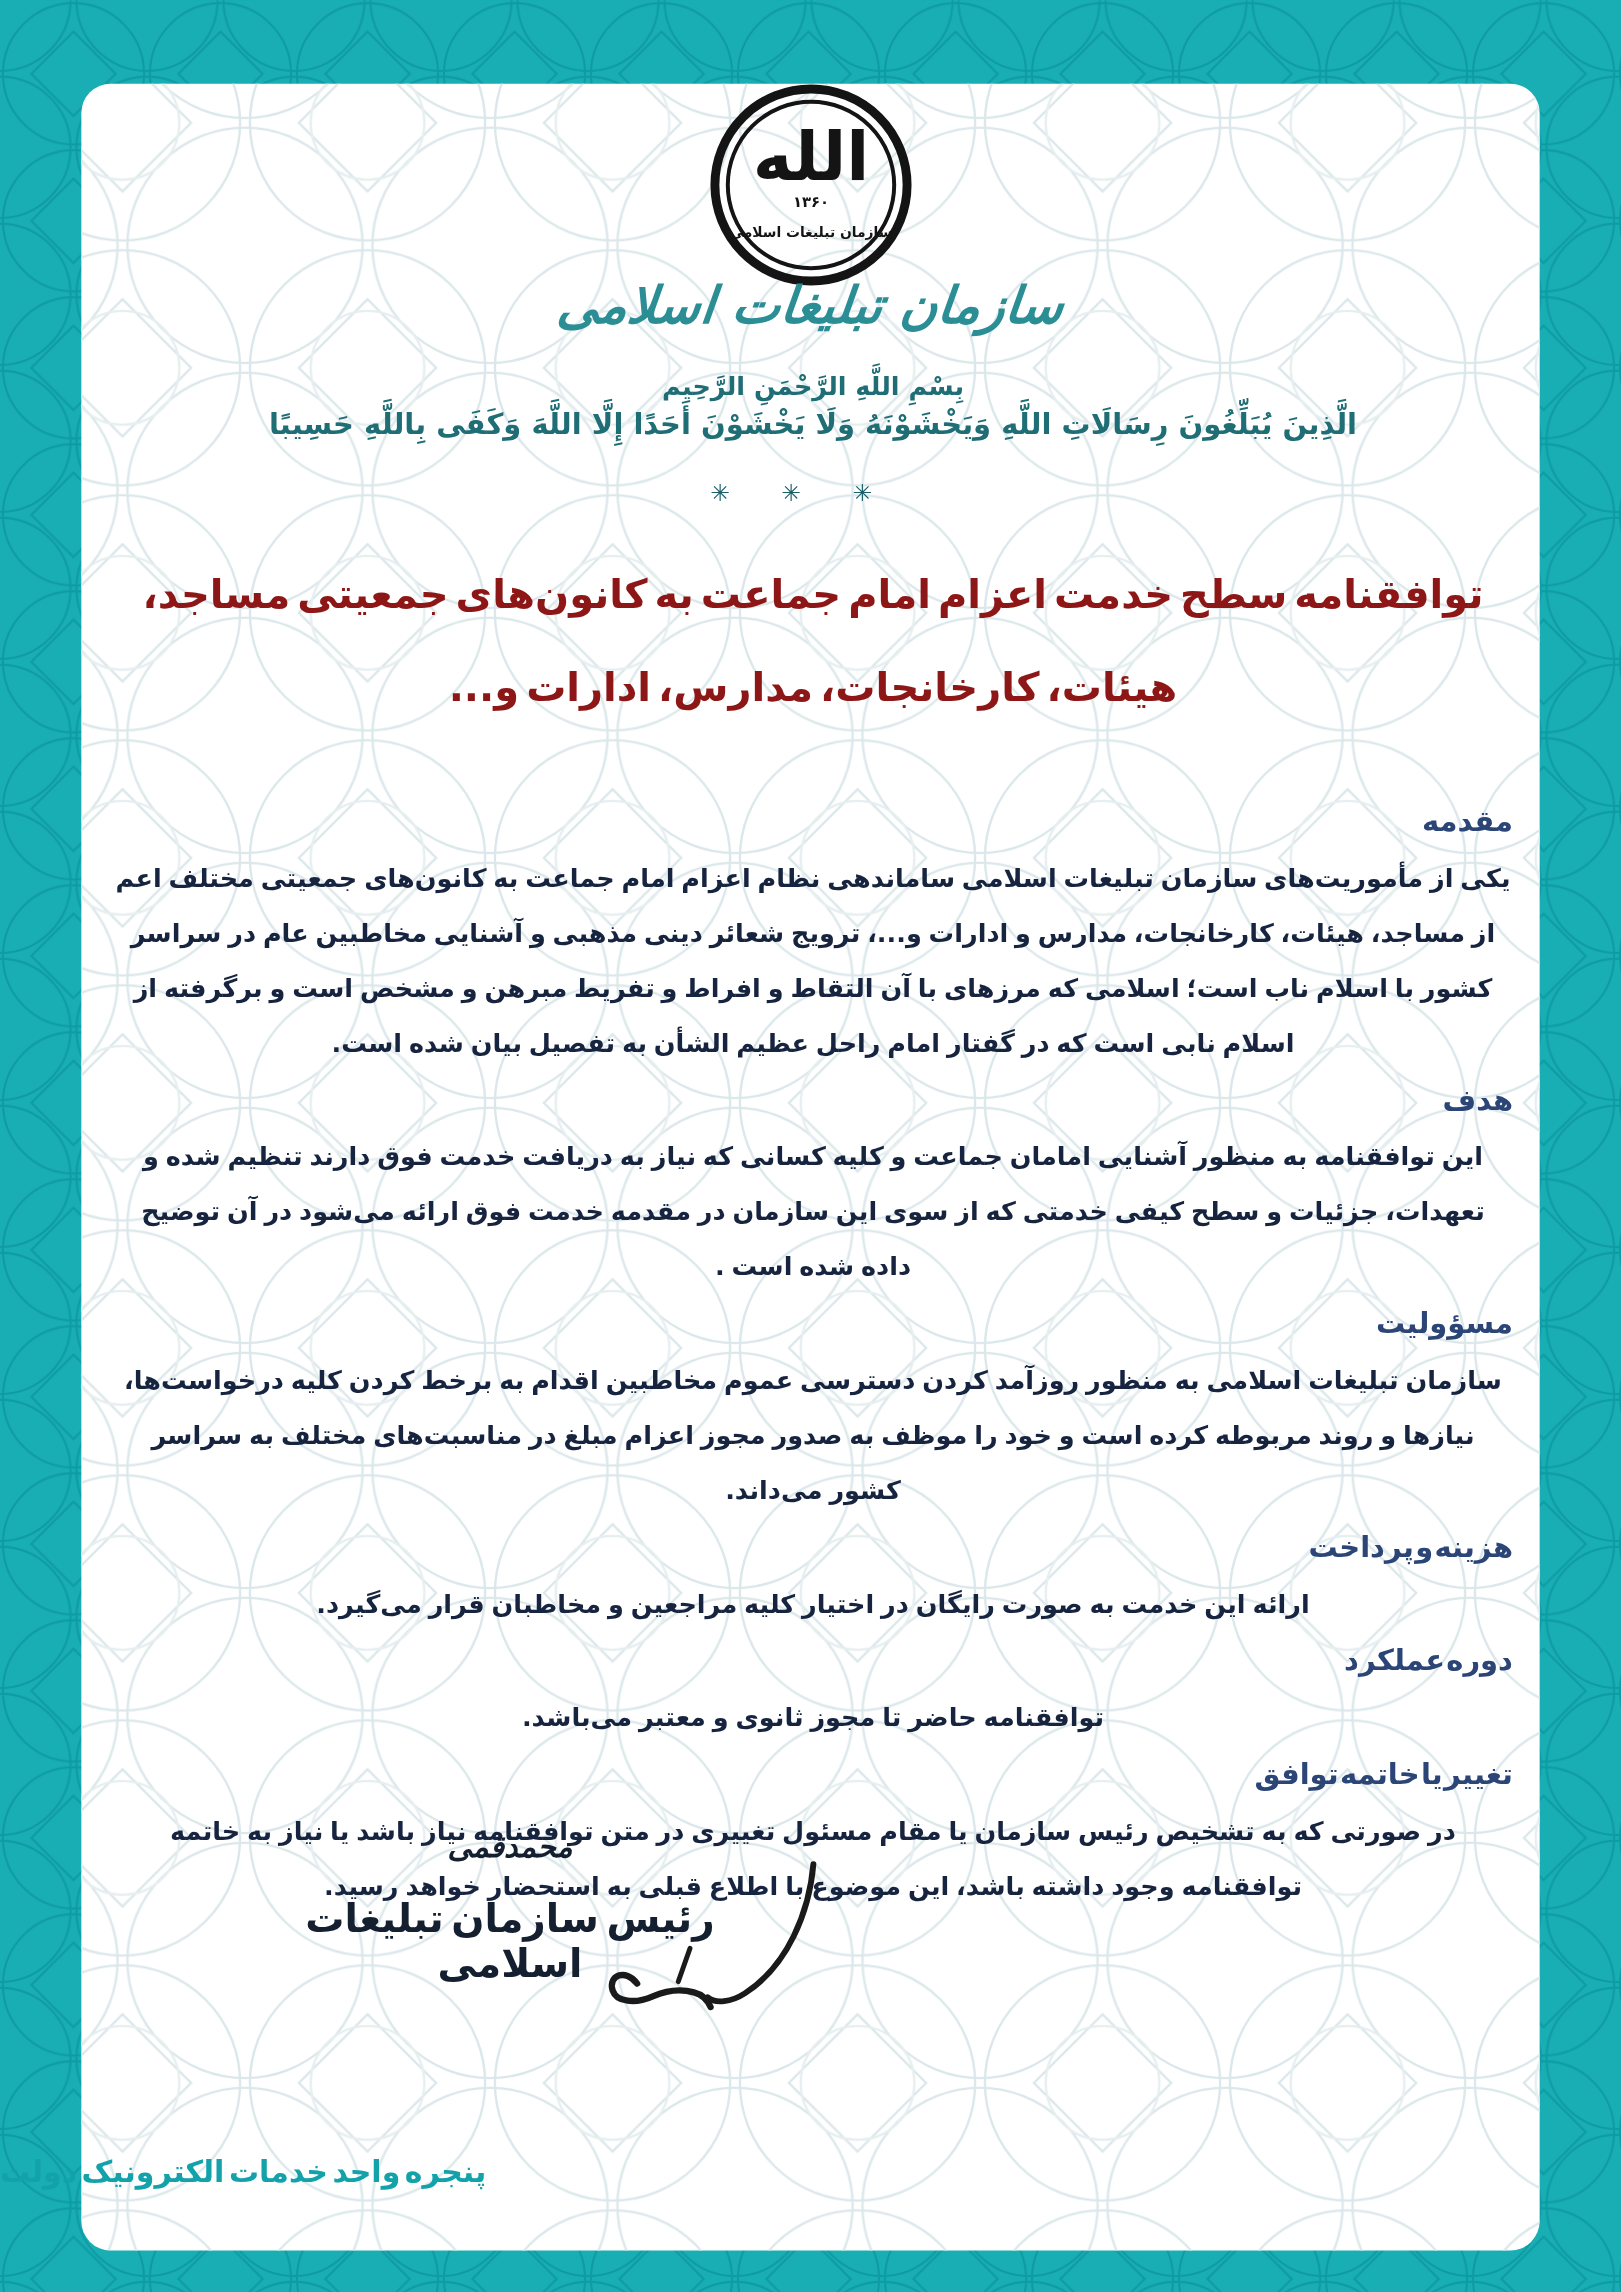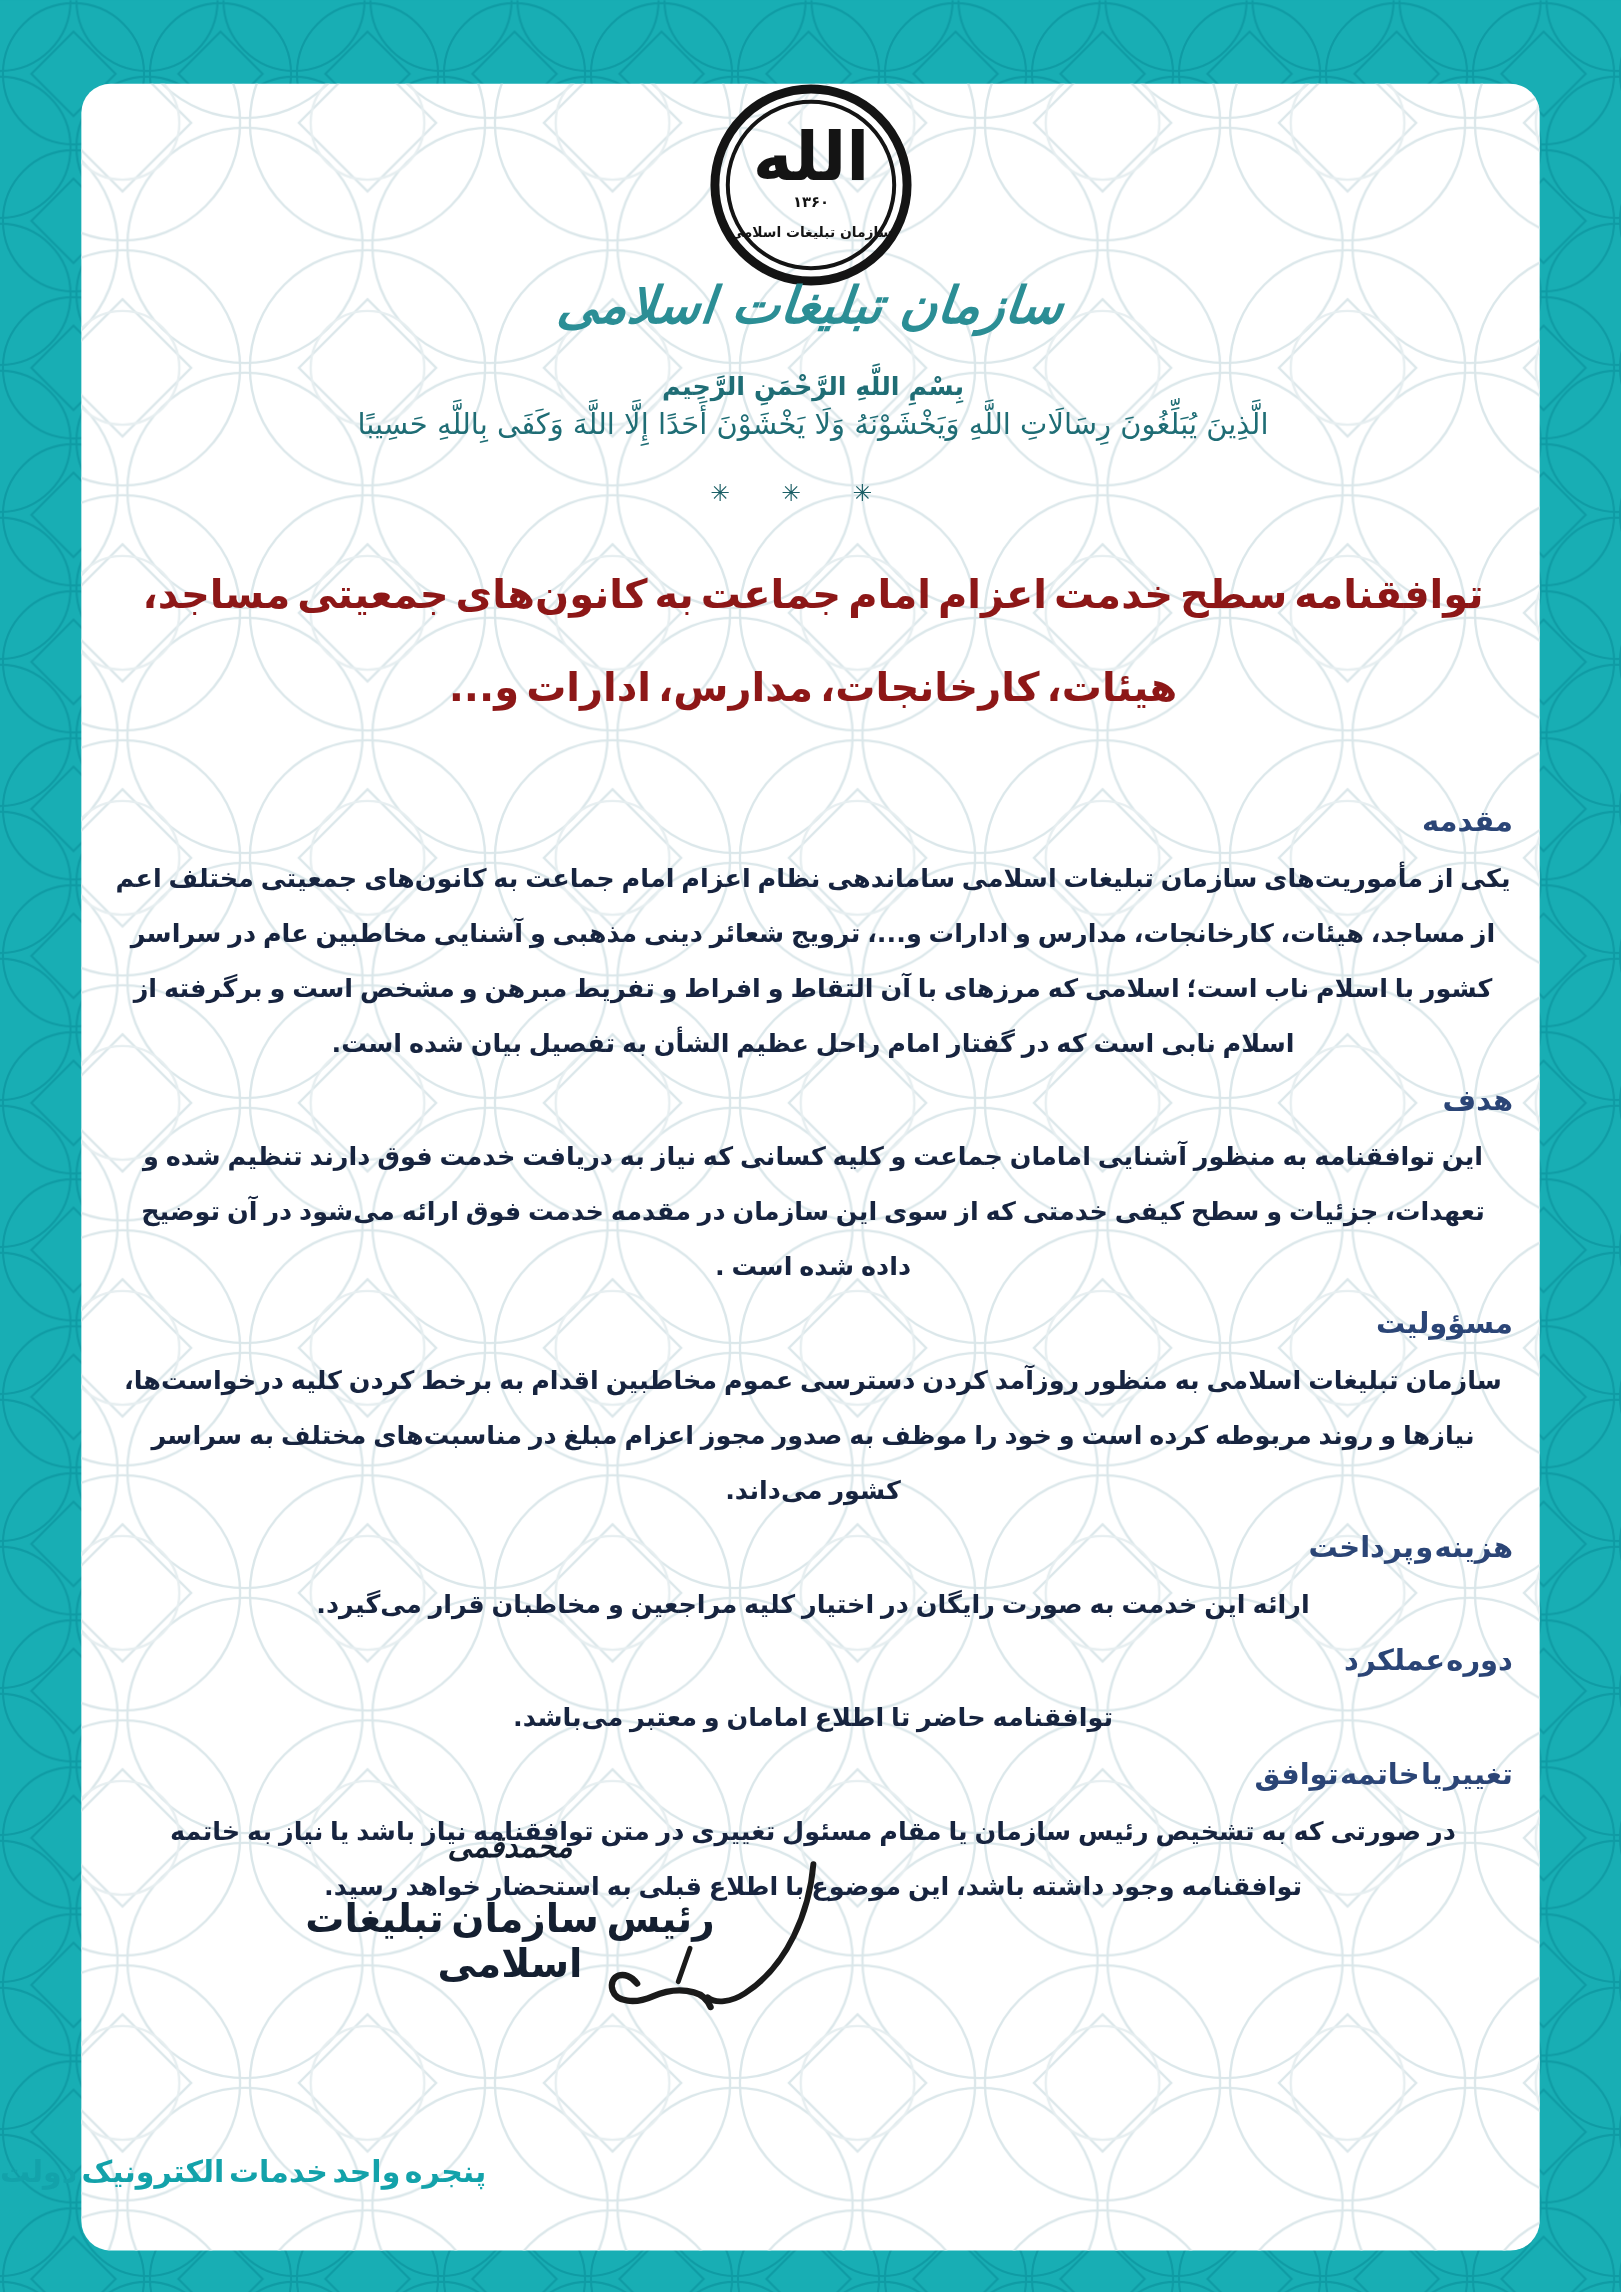--- a/index.html
+++ b/index.html
@@ -18,21 +18,21 @@
 
   .emblem { top:81px; left:50%; transform:translateX(-50%); }
 
   .calligraphy {
     top:276px; left:0; right:0; text-align:center;
     font-size:51px; font-weight:bold; font-style:italic;
     color:#2b8e95; transform:skewX(-6deg);
   }
 
   .bismillah { top:365px; font-size:25.5px; font-weight:bold; color:#1f6d75; line-height:1.7; }
-  .verse     { top:400px; font-size:29px; font-weight:normal; color:#1f6d75; line-height:1.7; }
+  .verse     { top:400px; font-size:29px; font-weight:bold; color:#1f6d75; line-height:1.7; }
   .divider   { top:479px; font-size:23.5px; font-weight:bold; color:#1b5f66;
                letter-spacing:21.6px; text-indent:21.6px; }
 
   .title-line { font-size:40px; font-weight:bold; color:#8d1717; word-spacing:-6.9px; }
   .title1 { top:571px; }
   .title2 { top:664px;text-align:center; }
 
   .sections { top:802px; left:113px; right:108px; direction:rtl; }
   .section { margin-bottom:9.8px; }
   .sec-heading {
@@ -126,21 +126,21 @@
       <p class="sec-body">سازمان تبلیغات اسلامی به منظور روزآمد کردن دسترسی عموم مخاطبین اقدام به برخط کردن کلیه درخواست‌ها، نیازها و روند مربوطه کرده است و خود را موظف به صدور مجوز اعزام مبلغ در مناسبت‌های مختلف به سراسر کشور می‌داند.</p>
     </section>
 
     <section class="section">
       <h2 class="sec-heading">هزینه و پرداخت</h2>
       <p class="sec-body">ارائه این خدمت به صورت رایگان در اختیار کلیه مراجعین و مخاطبان قرار می‌گیرد.</p>
     </section>
 
     <section class="section">
       <h2 class="sec-heading">دوره عملکرد</h2>
-      <p class="sec-body">توافقنامه حاضر تا اطلاع امامان و معتبر می‌باشد.</p>
+      <p class="sec-body">توافقنامه حاضر تا مجوز ثانوی و معتبر می‌باشد.</p>
     </section>
 
     <section class="section">
       <h2 class="sec-heading">تغییر یا خاتمه توافق</h2>
       <p class="sec-body">در صورتی که به تشخیص رئیس سازمان یا مقام مسئول تغییری در متن توافقنامه نیاز باشد یا نیاز به خاتمه توافقنامه وجود داشته باشد، این موضوع با اطلاع قبلی به استحضار خواهد رسید.</p>
     </section>
   </div>
 
   <div class="abs sig-name">محمدقمی</div>
   <div class="abs sig-title">رئیس سازمان تبلیغات اسلامی</div>

